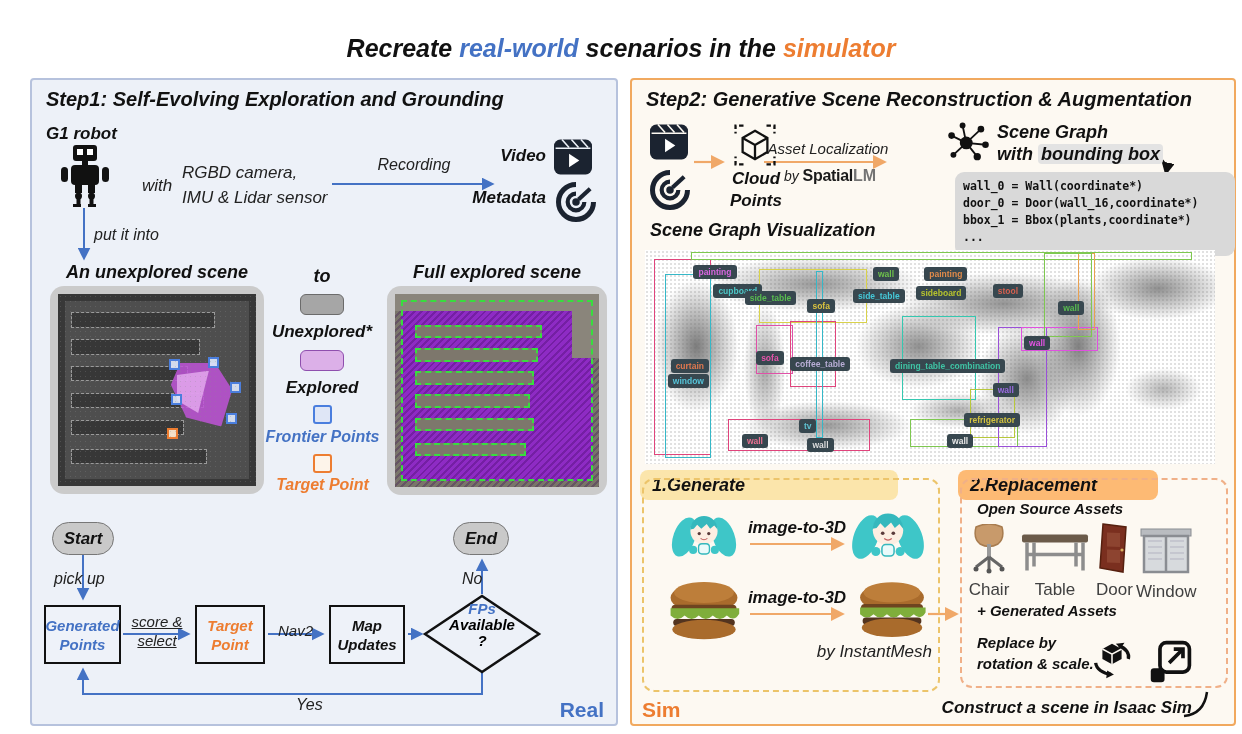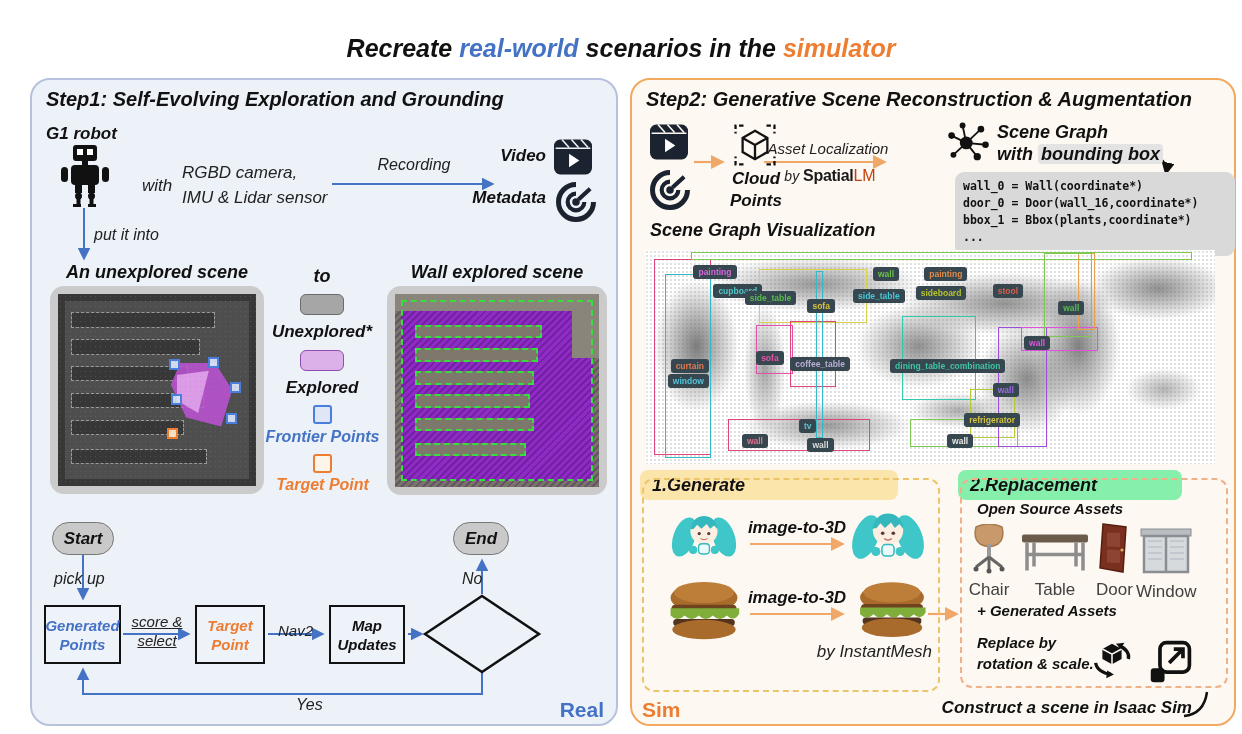--- a/index.html
+++ b/index.html
@@ -7,21 +7,21 @@
   #canvas { position:relative; width:1242px; height:734px; background:#fff; overflow:hidden; }
   .bi { font-weight:700; font-style:italic; color:#111; }
   .mi { font-weight:500; font-style:italic; color:#222; }
   .abs { position:absolute; }
 
   
   #main-title { position:absolute; top:34px; left:0; width:100%; text-align:center;
     font-size:25px; font-weight:700; font-style:italic; color:#111; }
 
   
-  .panel { position:absolute; top:78px; height:648px; border-radius:20px; }
+  .panel { position:absolute; top:78px; height:648px; border-radius:4px; }
   #panel1 { left:30px; width:588px; background:#edf1f8; border:2px solid #b6c2dd; }
   #panel2 { left:630px; width:606px; background:#fdf9f2; border:2.5px solid #f1a95f; }
   .panel-svg { position:absolute; inset:0; pointer-events:none; }
   .step-heading { position:absolute; left:14px; top:8px; font-size:20px; }
 
   
   #g1-label { left:14px; top:44px; font-size:17px; }
   #robot-icon { left:26px; top:64px; }
   #with-label { left:110px; top:96px; font-size:17px; }
   #sensors { left:150px; top:80px; font-size:17px; line-height:25px; }
@@ -93,21 +93,21 @@
   #real-label { right:12px; bottom:2px; font-size:21px; font-weight:700; color:#4472c4; }
 
   
   #video-icon2 { left:18px; top:43px; }
   #metadata-icon2 { left:18px; top:90px; }
   #cloud-icon { left:100px; top:42px; }
   #cloud-label { left:88px; top:88px; width:72px; text-align:center; font-size:17px; line-height:22px; }
   #assetloc-label { left:132px; top:60px; width:128px; text-align:center; font-size:15px; }
   #spatiallm-label { left:136px; top:87px; width:124px; text-align:center; font-size:14px; font-style:italic; color:#222; }
   #spatiallm-label .sp { font-style:normal; font-weight:600; font-size:16px; color:#1a1a1a; letter-spacing:-0.3px; }
-  #spatiallm-label .lm { font-style:normal; font-weight:400; font-size:16px; color:#c2410c; }
+  #spatiallm-label .lm { font-style:normal; font-weight:700; font-size:16px; color:#737373; }
   #scenegraph-icon { left:314px; top:40px; }
   #scenegraph-l1 { left:365px; top:42px; font-size:18px; }
   #scenegraph-l2 { left:365px; top:64px; font-size:18px; }
   #scenegraph-l2 .hl { background:#e3e3e3; border-radius:4px; padding:0 3px; }
   #code-box { left:323px; top:92px; width:280px; height:84px; background:#d9d9d9; border-radius:9px;
     padding:6px 8px; font-family:"DejaVu Sans Mono", monospace; font-size:11.5px; font-weight:700;
     line-height:17px; color:#111; white-space:pre; }
   #viz-title { left:18px; top:140px; font-size:18px; }
   #viz { left:13px; top:170px; width:570px; height:214px; background:#fff; overflow:hidden; }
   #pc-bg { position:absolute; inset:0;
@@ -129,21 +129,21 @@
   .viz-box { position:absolute; border:1.6px solid; }
   .viz-label { position:absolute; background:#37474f; border-radius:3px; padding:2px 5px;
     font-size:8.5px; font-weight:700; white-space:nowrap; }
 
   .dashed-box { position:absolute; top:398px; border-radius:12px; }
   #generate-box { left:10px; width:298px; height:214px; border:2.5px dashed #ecc46a; }
   #replace-box { left:328px; width:268px; height:210px; border:2.5px dashed #f0b088; }
   .band { position:absolute; top:390px; height:30px; border-radius:8px; display:flex; align-items:center;
     padding-left:12px; font-size:18px; font-weight:700; font-style:italic; color:#111; }
   #generate-band { left:8px; width:258px; background:#fbe5ab; }
-  #replace-band { left:326px; width:224px; background:#86efac; }
+  #replace-band { left:326px; width:200px; background:#fdba74; }
 
   #miku-in { left:38px; top:426px; }
   #miku-out { left:218px; top:422px; }
   #burger-in { left:28px; top:500px; }
   #burger-out { left:218px; top:500px; }
   .img23d { position:absolute; width:110px; text-align:center; font-size:17px; }
   #img23d-1 { left:110px; top:438px; }
   #img23d-2 { left:110px; top:508px; }
   #instantmesh-label { left:160px; top:562px; width:140px; text-align:right; font-size:17px; }
 
@@ -261,21 +261,21 @@
     <div class="abs bi legend-txt" id="legend-to">to</div>
     <div class="swatch" id="sw-unexplored"></div>
     <div class="abs bi legend-txt" id="legend-unexplored">Unexplored*</div>
     <div class="swatch" id="sw-explored"></div>
     <div class="abs bi legend-txt" id="legend-explored">Explored</div>
     <div class="abs" id="sw-frontier"></div>
     <div class="abs legend-txt" id="legend-frontier">Frontier Points</div>
     <div class="abs" id="sw-target"></div>
     <div class="abs legend-txt" id="legend-target">Target Point</div>
 
-    <div class="abs bi scene-title" id="explored-title">Wall explored scene</div>
+    <div class="abs bi scene-title" id="explored-title">Full explored scene</div>
     <div class="map-card" id="explored-card">
       <div class="map-inner" id="explored-map">
         <div class="e-top"></div>
         <div class="e-corner"></div>
         <div class="e-bar" style="top:16%;width:62%"></div>
         <div class="e-bar" style="top:28%;width:60%"></div>
         <div class="e-bar" style="top:40%;width:58%"></div>
         <div class="e-bar" style="top:52%;width:56%"></div>
         <div class="e-bar" style="top:64%;width:58%"></div>
         <div class="e-bar" style="top:77%;width:54%"></div>
@@ -295,20 +295,25 @@
       <div>select</div>
     </div>
     <div class="flow-box" id="target-box">
       <div>Target</div>
       <div>Point</div>
     </div>
     <div class="abs mi" id="nav2-label">Nav2</div>
     <div class="flow-box" id="map-box">
       <div>Map</div>
       <div>Updates</div>
+    </div>
+    <div class="abs" id="diamond-text">
+      <div class="fps">FPs</div>
+      <div>Available</div>
+      <div>?</div>
     </div>
     <div class="abs mi" id="no-label">No</div>
     <div class="abs mi" id="yes-label">Yes</div>
     <div class="abs" id="real-label">Real</div>
   </div>
 
   <div id="panel2" class="panel">
 
     <svg class="panel-svg" width="601" height="643">
       <defs>

